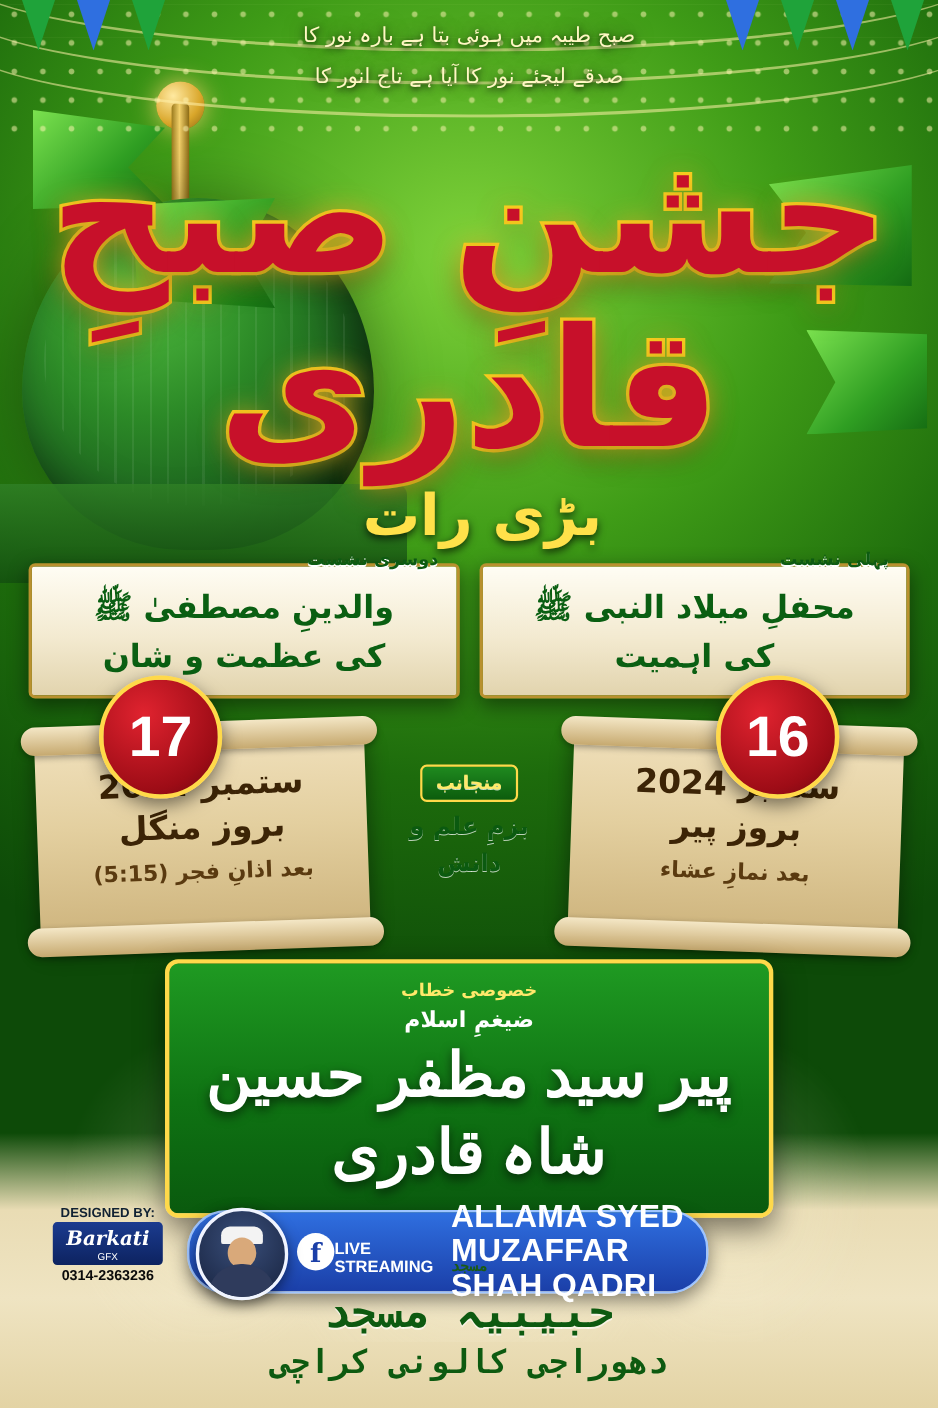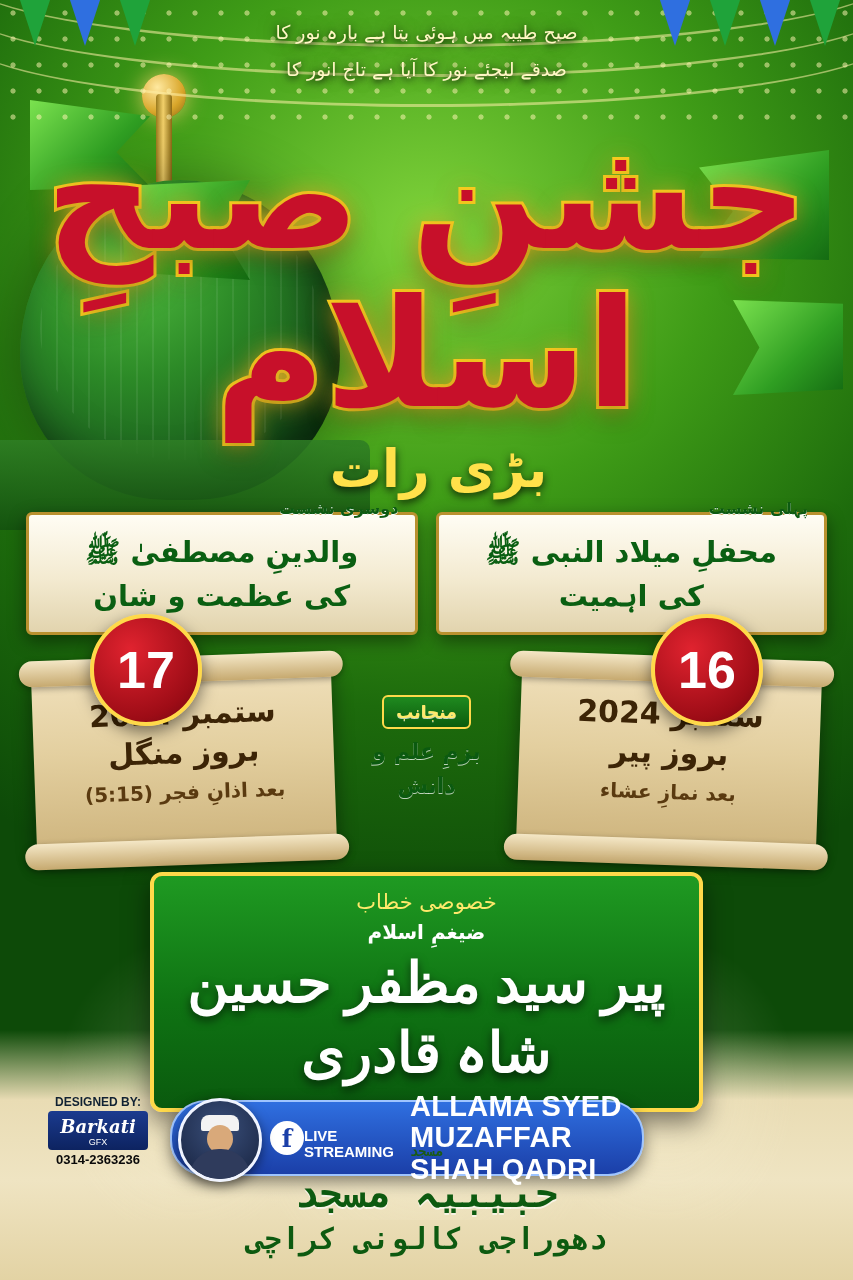--- a/index.html
+++ b/index.html
@@ -312,22 +312,22 @@
     background: linear-gradient(180deg, #1f9a22 0%, #0f7313 55%, #0a5a0e 100%);
     border: 4px solid #ffd94a;
     border-radius: 12px;
     padding: 14px 10px 20px;
     text-align: center;
     direction: rtl;
     box-shadow: 0 10px 26px rgba(0,0,0,.5);
   }
   .speaker-panel .khitab {
     color: #ffe96b;
-    font-size: 21px;
-    font-weight: normal;
+    font-size: 16px;
+    font-weight: bold;
     font-family: "DejaVu Sans", sans-serif;
   }
   .speaker-panel .zia {
     margin-top: 6px;
     color: #fff;
     font-size: 20px;
     font-weight: bold;
     font-family: "DejaVu Sans", sans-serif;
   }
   .speaker-panel .name {
@@ -519,21 +519,21 @@
     <div class="pennant" style="left:760px;background:#2f6fe0"></div>
     <div class="pennant" style="left:810px;background:#1fa33a"></div>
   </div>
 
   <div class="couplet">
     <div>صبح طیبہ میں ہوئی بتا ہے بارہ نور کا</div>
     <div>صدقے لیجئے نور کا آیا ہے تاج انور کا</div>
   </div>
 
   <div class="title-wrap">
-    <div class="title-main">جشنِ صبحِ اسلام</div>
+    <div class="title-main">جشنِ صبحِ قادری</div>
     <div class="title-sub">بڑی رات</div>
   </div>
 
   <div class="sessions">
     <div class="session">
       <div class="tag">پہلی نشست</div>
       <div class="txt">محفلِ میلاد النبی ﷺ کی اہمیت</div>
     </div>
     <div class="session">
       <div class="tag">دوسری نشست</div>

